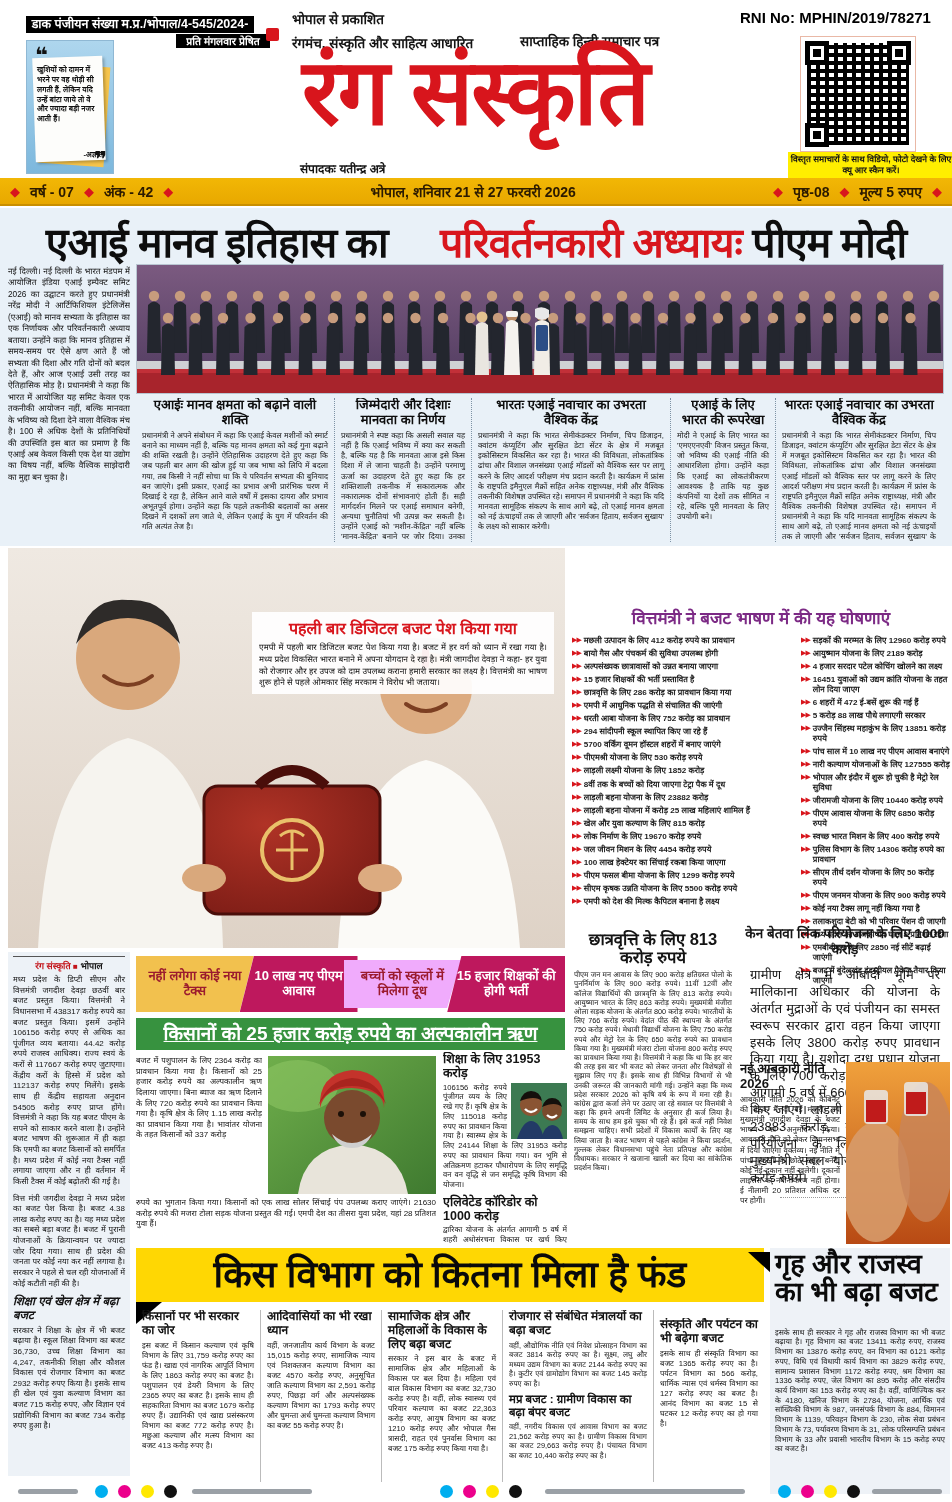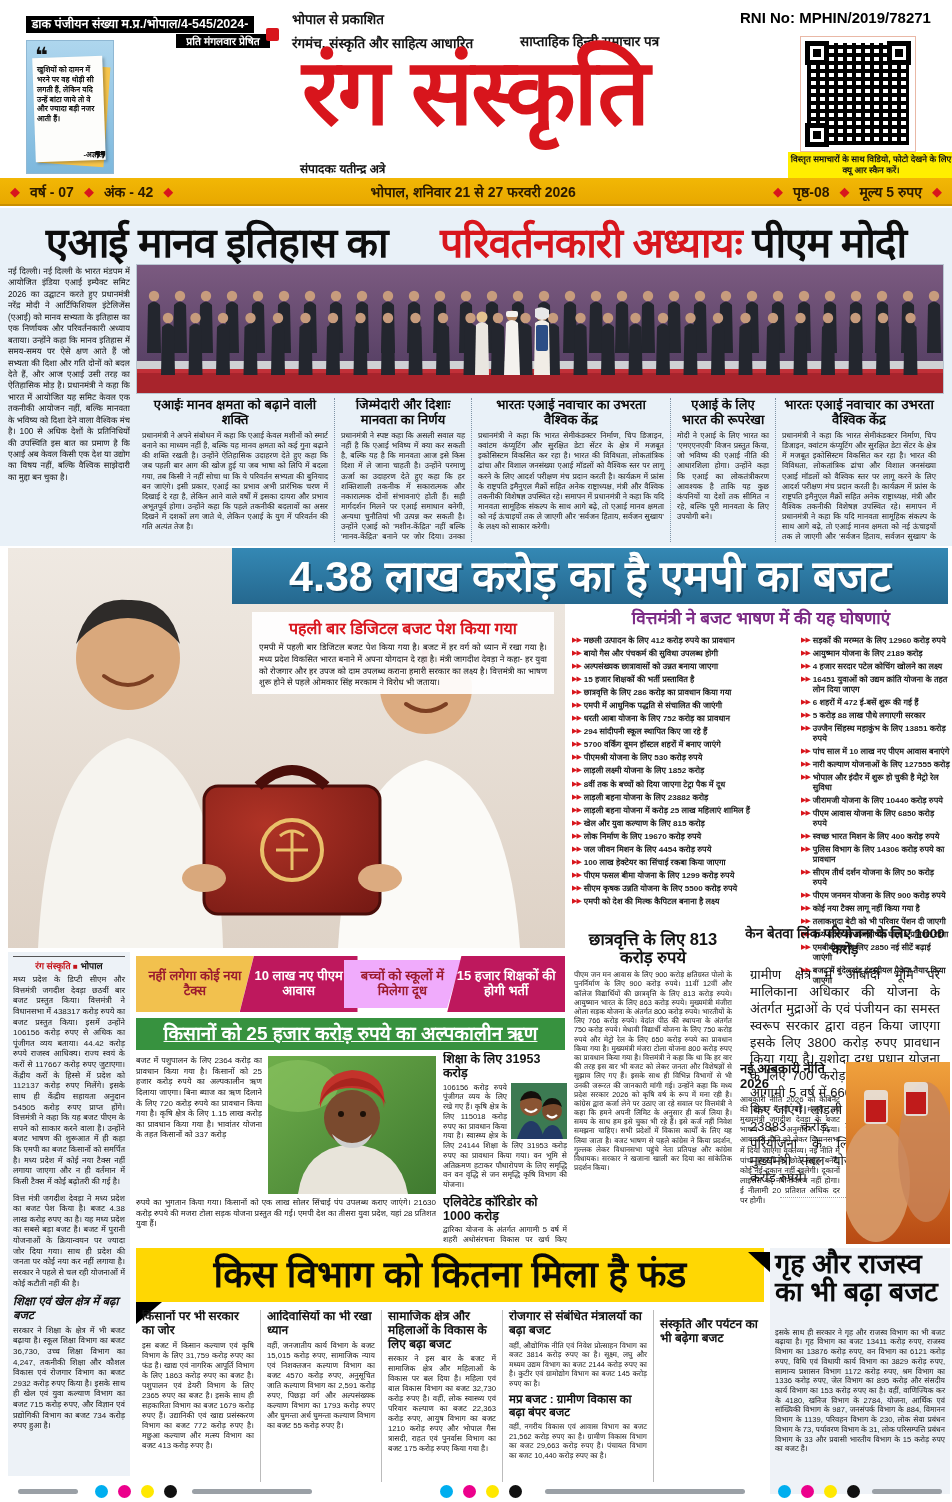--- a/index.html
+++ b/index.html
@@ -323,21 +323,20 @@
       <path d="M330 400 Q340 230 418 212 Q500 230 512 400 Z" fill="#fbfaf7"></path>
       <rect x="196" y="238" width="176" height="128" rx="14" fill="url(#case)" stroke="#4a0e0a" stroke-width="3"></rect>
       <path d="M250 238 Q284 206 318 238" stroke="#4a0e0a" stroke-width="10" fill="none"></path>
       <circle cx="284" cy="302" r="30" fill="none" stroke="#e9c06a" stroke-width="4"></circle>
       <path d="M284 282 L284 322 M268 302 L300 302 M272 288 Q284 278 296 288" stroke="#e9c06a" stroke-width="3" fill="none"></path>
       <ellipse cx="196" cy="330" rx="22" ry="14" fill="#d9a87c"></ellipse>
       <ellipse cx="372" cy="330" rx="22" ry="14" fill="#dcab80"></ellipse>
     </svg>
   </div>
 
-  <div class="abs teal-band">4.38 लाख करोड़ का है एमपी का बजट</div>
 
   <div class="abs digital-box">
     <h3>पहली बार डिजिटल बजट पेश किया गया</h3>
     <p class="j">एमपी में पहली बार डिजिटल बजट पेश किया गया है। बजट में हर वर्ग को ध्यान में रखा गया है। मध्य प्रदेश विकसित भारत बनाने में अपना योगदान दे रहा है। मंत्री जागदीश देवड़ा ने कहा- हर युवा को रोजगार और हर उपज को दाम उपलब्ध कराना हमारी सरकार का लक्ष्य है। वित्तमंत्री का भाषण शुरू होने से पहले ओमकार सिंह मरकाम ने विरोध भी जताया।</p>
   </div>
 
   <div class="abs ann-wrap">
     <div class="ann-head">वित्तमंत्री ने बजट भाषण में की यह घोषणाएं</div>
     <div class="ann-cols">
       <div class="ann-col-l">
@@ -674,20 +673,21 @@
       <p class="j">सरकार ने इस बार के बजट में सामाजिक क्षेत्र और महिलाओं के विकास पर बल दिया है। महिला एवं बाल विकास विभाग का बजट 32,730 करोड़ रुपए है। वहीं, लोक स्वास्थ्य एवं परिवार कल्याण का बजट 22,363 करोड़ रुपए, आयुष विभाग का बजट 1210 करोड़ रुपए और भोपाल गैस त्रासदी, राहत एवं पुनर्वास विभाग का बजट 175 करोड़ रुपए किया गया है।</p>
     </div>
     <div class="dept-col d4">
       <h3>रोजगार से संबंधित मंत्रालयों का बढ़ा बजट</h3>
       <p class="j">वहीं, औद्योगिक नीति एवं निवेश प्रोत्साहन विभाग का बजट 3814 करोड़ रुपए का है। सूक्ष्म, लघु और मध्यम उद्यम विभाग का बजट 2144 करोड़ रुपए का है। कुटीर एवं ग्रामोद्योग विभाग का बजट 145 करोड़ रुपए का है।</p>
       <h4>मप्र बजट : ग्रामीण विकास का बढ़ा बंपर बजट</h4>
       <p class="j">वहीं, नगरीय विकास एवं आवास विभाग का बजट 21,562 करोड़ रुपए का है। ग्रामीण विकास विभाग का बजट 29,663 करोड़ रुपए है। पंचायत विभाग का बजट 10,440 करोड़ रुपए का है।</p>
     </div>
     <div class="dept-col d5">
       <h3>संस्कृति और पर्यटन का भी बढ़ेगा बजट</h3>
+      <p class="j">इसके साथ ही संस्कृति विभाग का बजट 1365 करोड़ रुपए का है। पर्यटन विभाग का 566 करोड़, धार्मिक न्यास एवं धर्मस्व विभाग का 127 करोड़ रुपए का बजट है। आनंद विभाग का बजट 15 से घटकर 12 करोड़ रुपए का हो गया है।</p>
     </div>
   </div>
 
   <div class="abs wedge2"></div>
   <div class="abs home-col">
     <h2>गृह और राजस्व का भी बढ़ा बजट</h2>
     <p class="j">इसके साथ ही सरकार ने गृह और राजस्व विभाग का भी बजट बढ़ाया है। गृह विभाग का बजट 13411 करोड़ रुपए, राजस्व विभाग का 13876 करोड़ रुपए, वन विभाग का 6121 करोड़ रुपए, विधि एवं विधायी कार्य विभाग का 3829 करोड़ रुपए, सामान्य प्रशासन विभाग 1172 करोड़ रुपए, श्रम विभाग का 1336 करोड़ रुपए, जेल विभाग का 895 करोड़ और संसदीय कार्य विभाग का 153 करोड़ रुपए का है। वहीं, वाणिज्यिक कर के 4180, खनिज विभाग के 2784, योजना, आर्थिक एवं सांख्यिकी विभाग के 987, जनसंपर्क विभाग के 884, विमानन विभाग के 1139, परिवहन विभाग के 230, लोक सेवा प्रबंधन विभाग के 73, पर्यावरण विभाग के 31, लोक परिसम्पत्ति प्रबंधन विभाग के 33 और प्रवासी भारतीय विभाग के 15 करोड़ रुपए का बजट है।</p>
   </div>
 
   <div class="abs marks">

